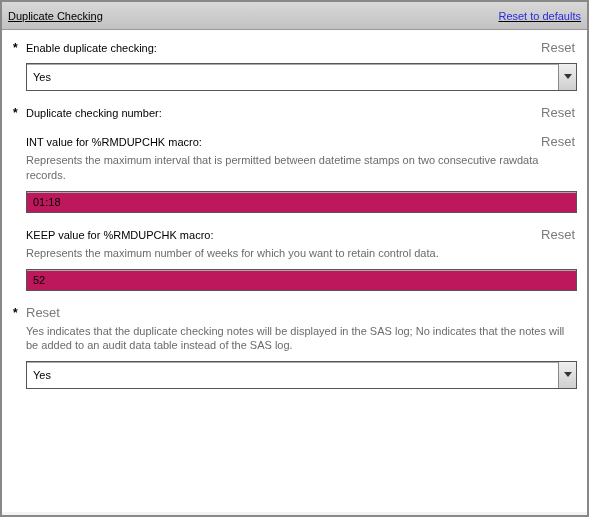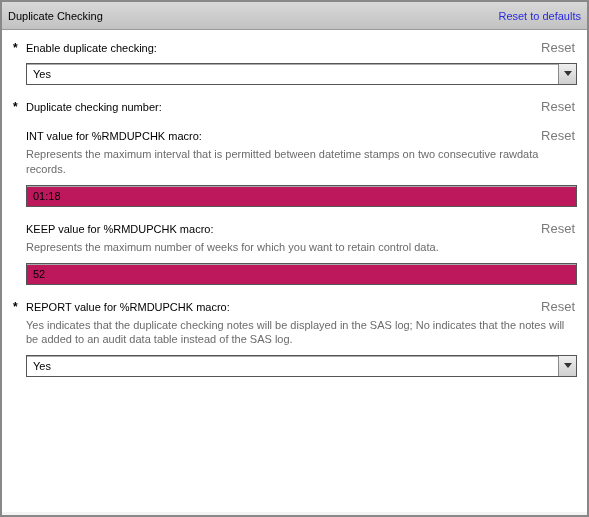--- a/index.html
+++ b/index.html
@@ -20,20 +20,21 @@
   .header {
     background: linear-gradient(#d8d8d8, #c2c2c2);
     border-bottom: 1px solid #999;
     height: 28px;
     display: flex;
     align-items: center;
     justify-content: space-between;
     padding: 12px 6px;
     font-size: 11px;
     color: #000;
+    text-decoration: underline;
   }
   .header-title { }
   .header-link {
     color: #2a2ae0;
     cursor: pointer;
   }
   .content {
     padding: 4px 2px 0 2px;
   }
   .field {
@@ -73,21 +74,21 @@
   }
   .ctrl-wrap {
     margin-top: 8px;
   }
   .dropdown {
     display: flex;
     align-items: stretch;
     border: 1px solid #555;
     box-shadow: inset 0 1px 0 #aaa;
     background: #fff;
-    height: 22px;
+    height: 28px;
   }
   .dropdown .dd-text {
     flex: 1;
     padding: 0 6px;
     display: flex;
     align-items: center;
     color: #000;
   }
   .dd-btn {
     width: 18px;
@@ -175,21 +176,20 @@
       <div class="ctrl-wrap">
         <div class="textbox">
           <span>52</span>
         </div>
       </div>
     </div>
 
     <div class="field">
       <span class="asterisk">*</span>
       <div class="labelrow">
-        <span class="label">REPORT value for %RMDUPCHK macro:</span>
         <span class="reset">Reset</span>
       </div>
       <div class="desc">Yes indicates that the duplicate checking notes will be displayed in the SAS log; No indicates that the notes will be added to an audit data table instead of the SAS log.</div>
       <div class="ctrl-wrap">
         <div class="dropdown">
           <span class="dd-text">Yes</span>
           <span class="dd-btn">
             <svg width="8" height="6">
                 <polygon points="0,0 8,0 4,5" fill="#333"></polygon>
               </svg>

